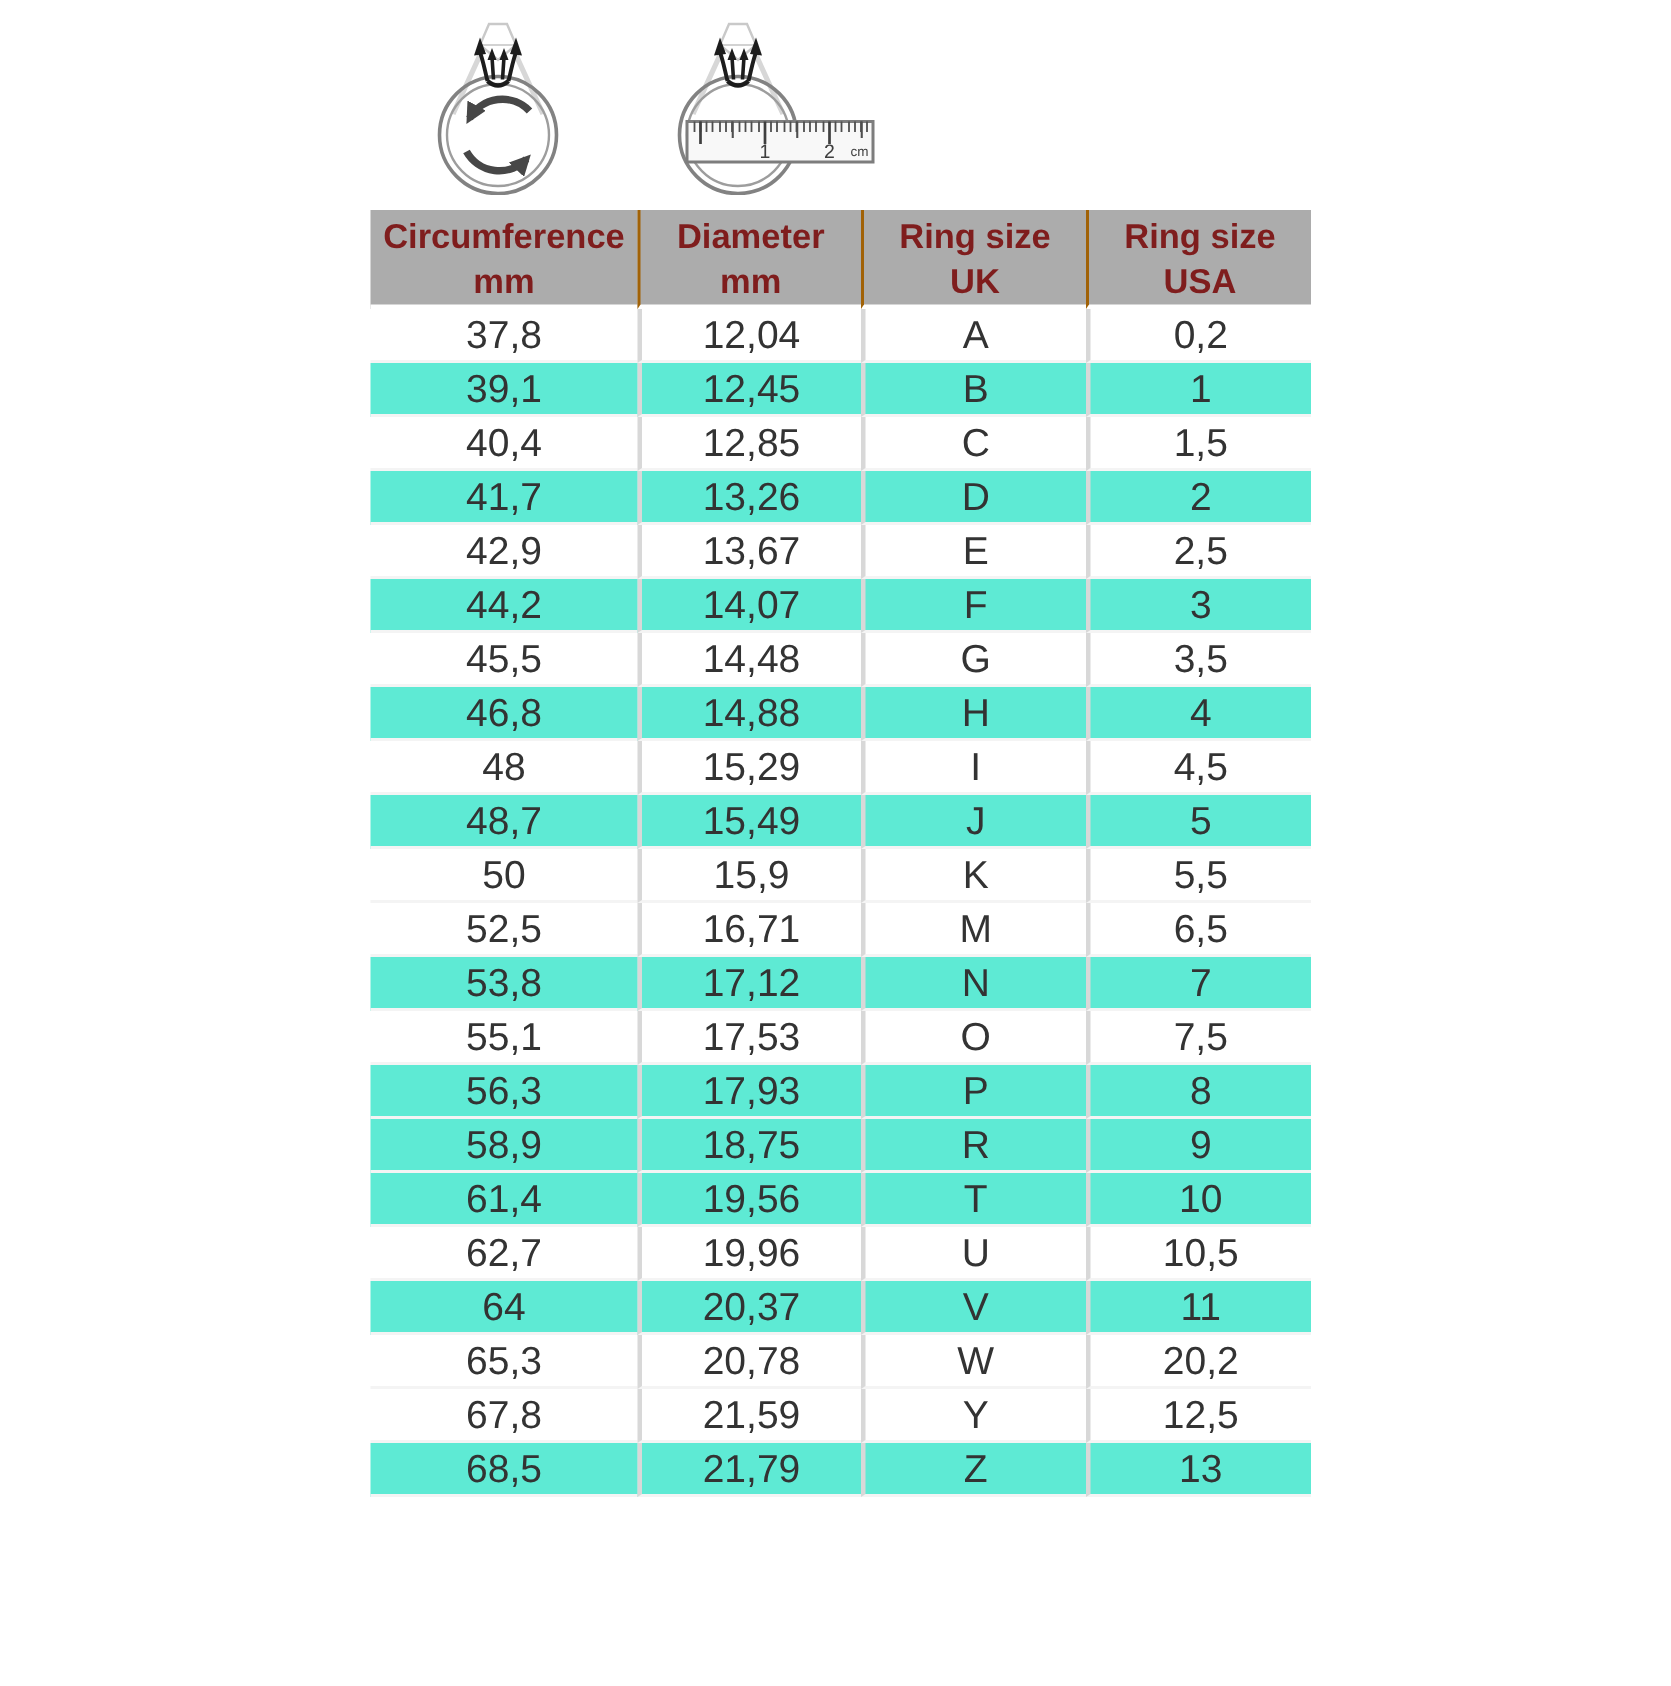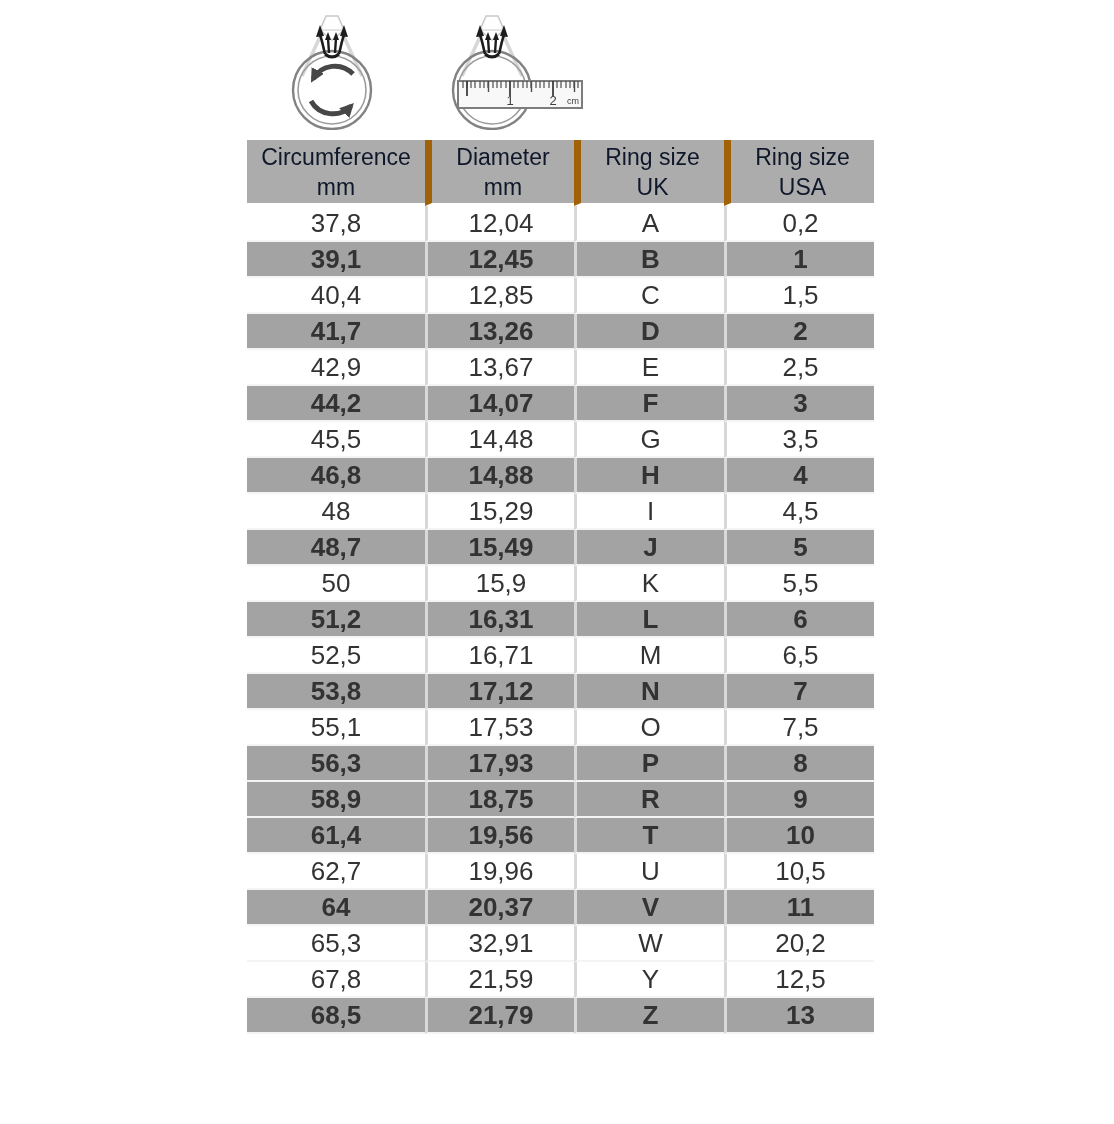--- a/index.html
+++ b/index.html
@@ -15,32 +15,32 @@
 
   
   table.ringtable{
     position:absolute;left:247px;top:140px;width:627px;
     border-collapse:separate;border-spacing:0;table-layout:fixed;
   }
   table.ringtable th, table.ringtable td{
     box-sizing:border-box;padding:0;text-align:center;vertical-align:middle;
   }
   table.ringtable th{
-    background:#acacac;height:66px;font-size:23px;font-weight:normal;
-    color:#0f172a;line-height:30px;border-bottom:3px solid #ffffff;
-  }
-  table.ringtable th + th{border-left:7px solid #a16207;}
+    background:#acacac;height:66px;font-size:23px;font-weight:bold;
+    color:#7f1d1d;line-height:30px;border-bottom:3px solid #ffffff;
+  }
+  table.ringtable th + th{border-left:2px solid #a16207;}
   table.ringtable td{
     height:34.6px;font-size:26px;line-height:34px;color:#333333;
     border-bottom:2px solid #f4f4f4;
   }
   table.ringtable td + td{border-left:3px solid #d8d8d8;}
   table.ringtable tbody tr.alt td{background:#e9e9e9;}
   table.ringtable tbody tr td{background:#ffffff;}
-  table.ringtable tbody tr.alt td{background:#a3a3a3;font-weight:bold;}
+  table.ringtable tbody tr.alt td{background:#5eead4;}
   .hline{display:block;}
 </style>
 </head>
 <body>
 
 <div class="canvas">
 
   <svg class="icon-left" width="88" height="116" viewBox="0 0 88 116">
     <defs>
       <marker id="arr" viewBox="0 0 10 10" refX="7" refY="5" markerWidth="14" markerHeight="14" markerUnits="userSpaceOnUse" orient="auto">
@@ -177,26 +177,20 @@
           <td>15,49</td>
           <td>J</td>
           <td>5</td>
         </tr>
         <tr>
           <td>50</td>
           <td>15,9</td>
           <td>K</td>
           <td>5,5</td>
         </tr>
-        <tr class="alt">
-          <td>51,2</td>
-          <td>16,31</td>
-          <td>L</td>
-          <td>6</td>
-        </tr>
         <tr>
           <td>52,5</td>
           <td>16,71</td>
           <td>M</td>
           <td>6,5</td>
         </tr>
         <tr class="alt">
           <td>53,8</td>
           <td>17,12</td>
           <td>N</td>
@@ -233,21 +227,21 @@
           <td>10,5</td>
         </tr>
         <tr class="alt">
           <td>64</td>
           <td>20,37</td>
           <td>V</td>
           <td>11</td>
         </tr>
         <tr>
           <td>65,3</td>
-          <td>32,91</td>
+          <td>20,78</td>
           <td>W</td>
           <td>20,2</td>
         </tr>
         <tr>
           <td>67,8</td>
           <td>21,59</td>
           <td>Y</td>
           <td>12,5</td>
         </tr>
         <tr class="alt">

